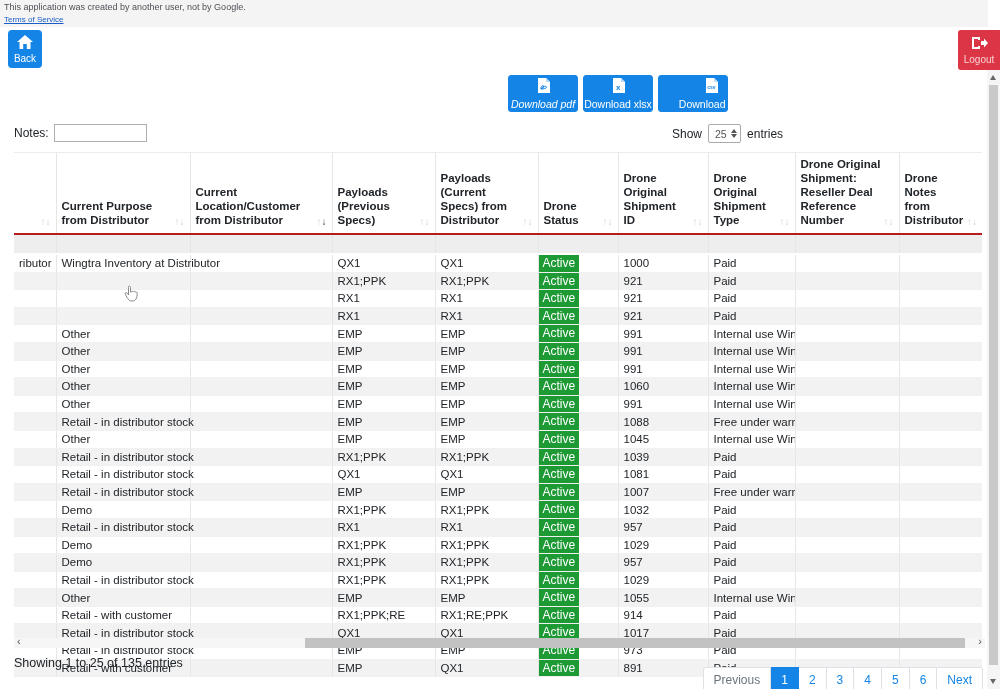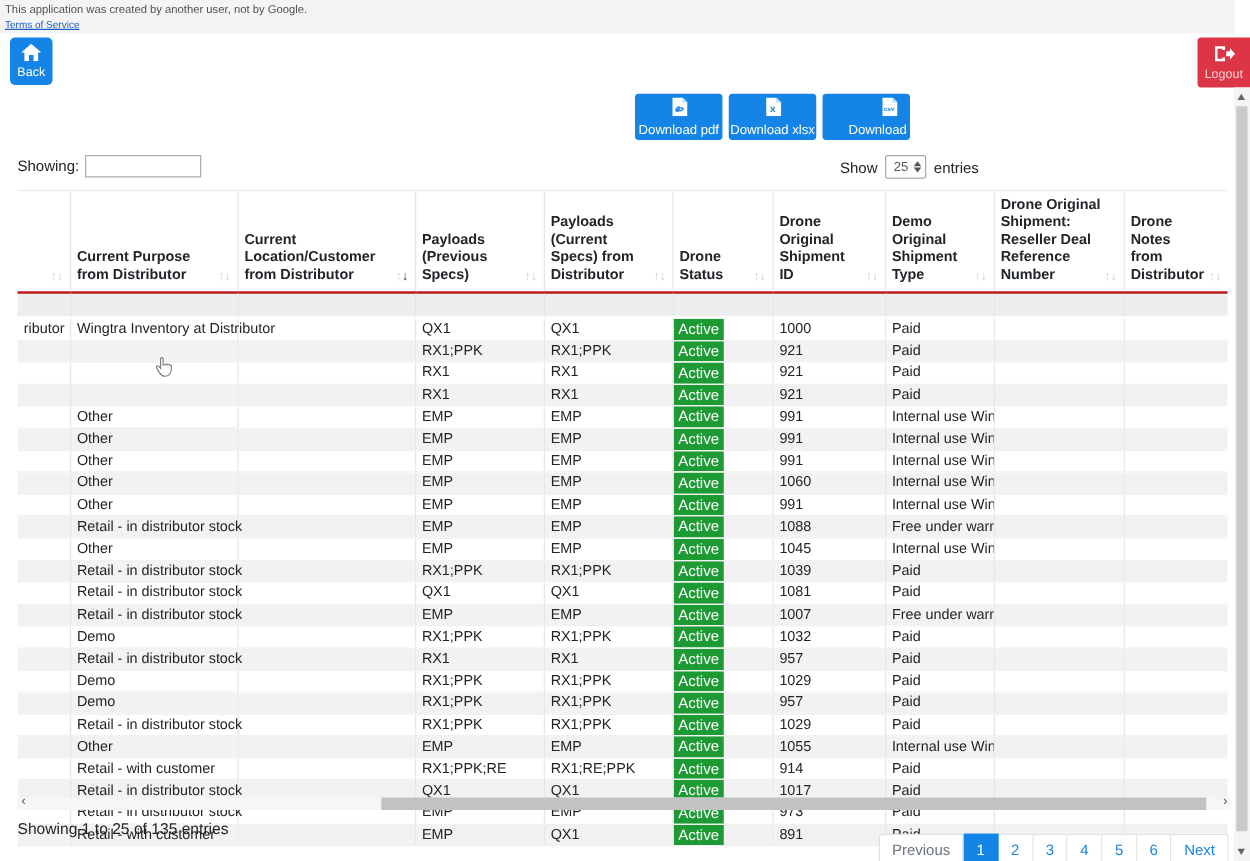--- a/index.html
+++ b/index.html
@@ -20,21 +20,21 @@
     border-radius:3px 0 0 3px; display:flex; flex-direction:column; align-items:center; justify-content:center; gap:1px; cursor:pointer; }
   .btn-logout .lbl { font-size:10px; color:#f8d2d7; }
 
   
   .instructions { position:absolute; left:14px; top:71px; font-size:12.5px; line-height:18px; color:#212529; }
 
   
   .dl-btn { position:absolute; top:75px; width:70px; height:37px; background:#1484e6; border:1px solid #1484e6;
     border-radius:3px; color:#fff; display:flex; flex-direction:column; align-items:center; justify-content:center; gap:2px; cursor:pointer; }
   .dl-btn .lbl { font-size:10.5px; white-space:nowrap; color:#fff; }
-  .dl-pdf { left:508px; } .dl-xlsx { left:583px; } .dl-csv { left:658px;padding-left:37px; }
+  .dl-pdf { left:508px;font-style:italic; } .dl-xlsx { left:583px; } .dl-csv { left:658px;padding-left:37px; }
 
   
   .search-wrap { position:absolute; left:14px; top:124px; font-size:12px; display:flex; align-items:center; }
   .search-wrap input { margin-left:5px; width:93px; height:18px; border:1px solid #aeaeae; font-size:11px; padding:0 3px; }
   .show-wrap { position:absolute; left:672px; top:124px; font-size:12px; display:flex; align-items:center; }
   .select-box { margin:0 6px; width:33px; height:19px; border:1px solid #ababab; border-radius:2px;
     display:flex; align-items:center; justify-content:space-between; padding:0 3px 0 6px; cursor:pointer; background:#fff; }
   .select-box .val { font-size:10.5px; color:#555; }
   .spinner { display:flex; flex-direction:column; gap:1px; }
   .spinner i { width:0; height:0; border-left:3px solid transparent; border-right:3px solid transparent; }
@@ -140,21 +140,21 @@
       <svg width="13" height="15" viewBox="0 0 13 15">
           <path d="M1 0 H9 L13 4 V15 H1 Z" fill="#fff"></path>
           <path d="M9 0 L13 4 H9 Z" fill="#bcd9f5"></path>
           <text x="2.2" y="11" font-size="5" font-family="Liberation Sans, sans-serif" font-weight="bold" fill="#1484e6">csv</text>
         </svg>
     </span>
     <span class="lbl">Download csv</span>
   </button>
 
   <div class="search-wrap">
-    <span>Showing:</span>
+    <span>Notes:</span>
     <input type="text" value="" style="">
   </div>
 
   <div class="show-wrap">
     <span>Show</span>
     <div class="select-box">
       <span class="val">25</span>
       <span class="spinner">
           <i class="up"></i>
           <i class="dn"></i>
@@ -216,21 +216,21 @@
               </div>
             </th>
             <th>
               <div class="th-inner">
                 <span class="label">Drone Original Shipment ID</span>
                 <span class="sort"><span>↑</span><span>↓</span></span>
               </div>
             </th>
             <th>
               <div class="th-inner">
-                <span class="label">Demo Original Shipment Type</span>
+                <span class="label">Drone Original Shipment Type</span>
                 <span class="sort"><span>↑</span><span>↓</span></span>
               </div>
             </th>
             <th>
               <div class="th-inner">
                 <span class="label">Drone Original Shipment: Reseller Deal Reference Number</span>
                 <span class="sort"><span>↑</span><span>↓</span></span>
               </div>
             </th>
             <th>

